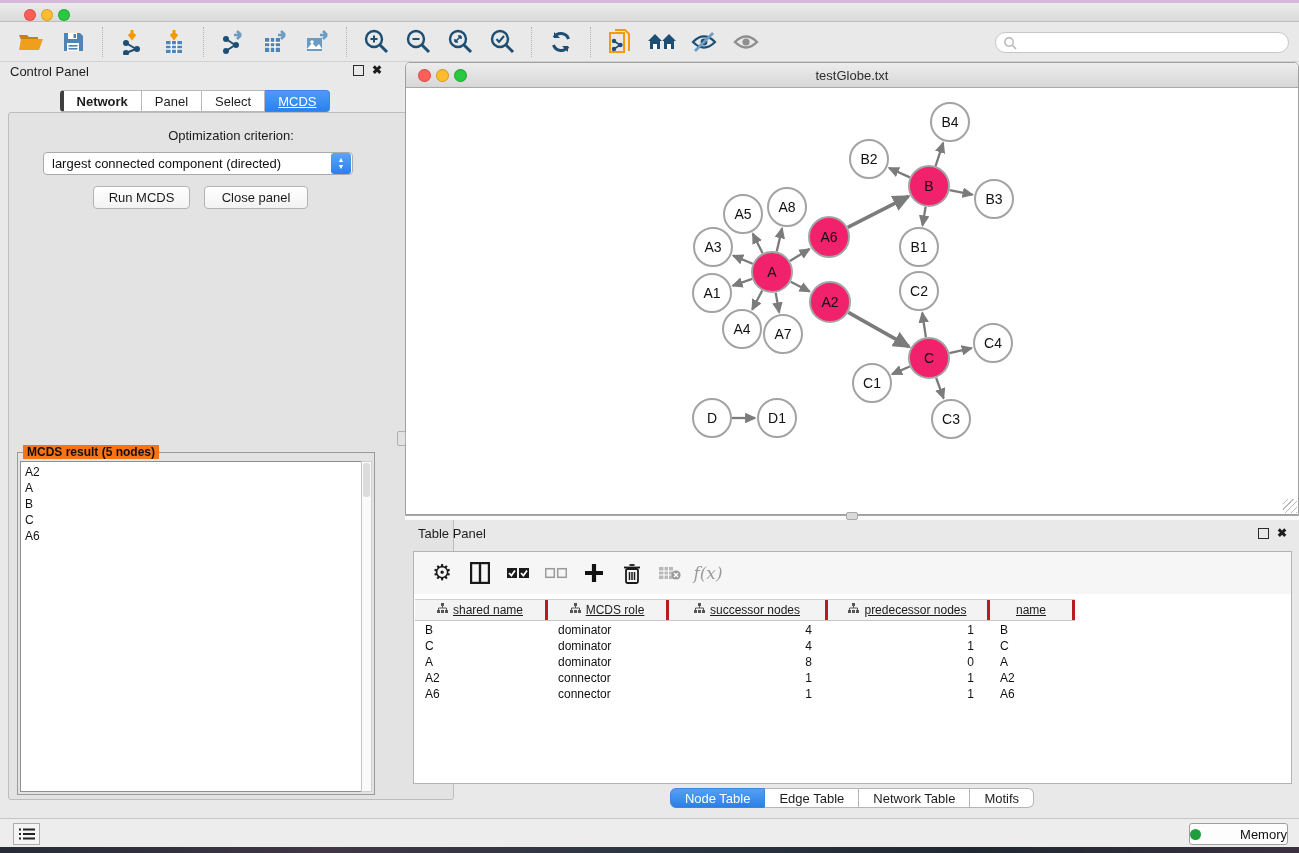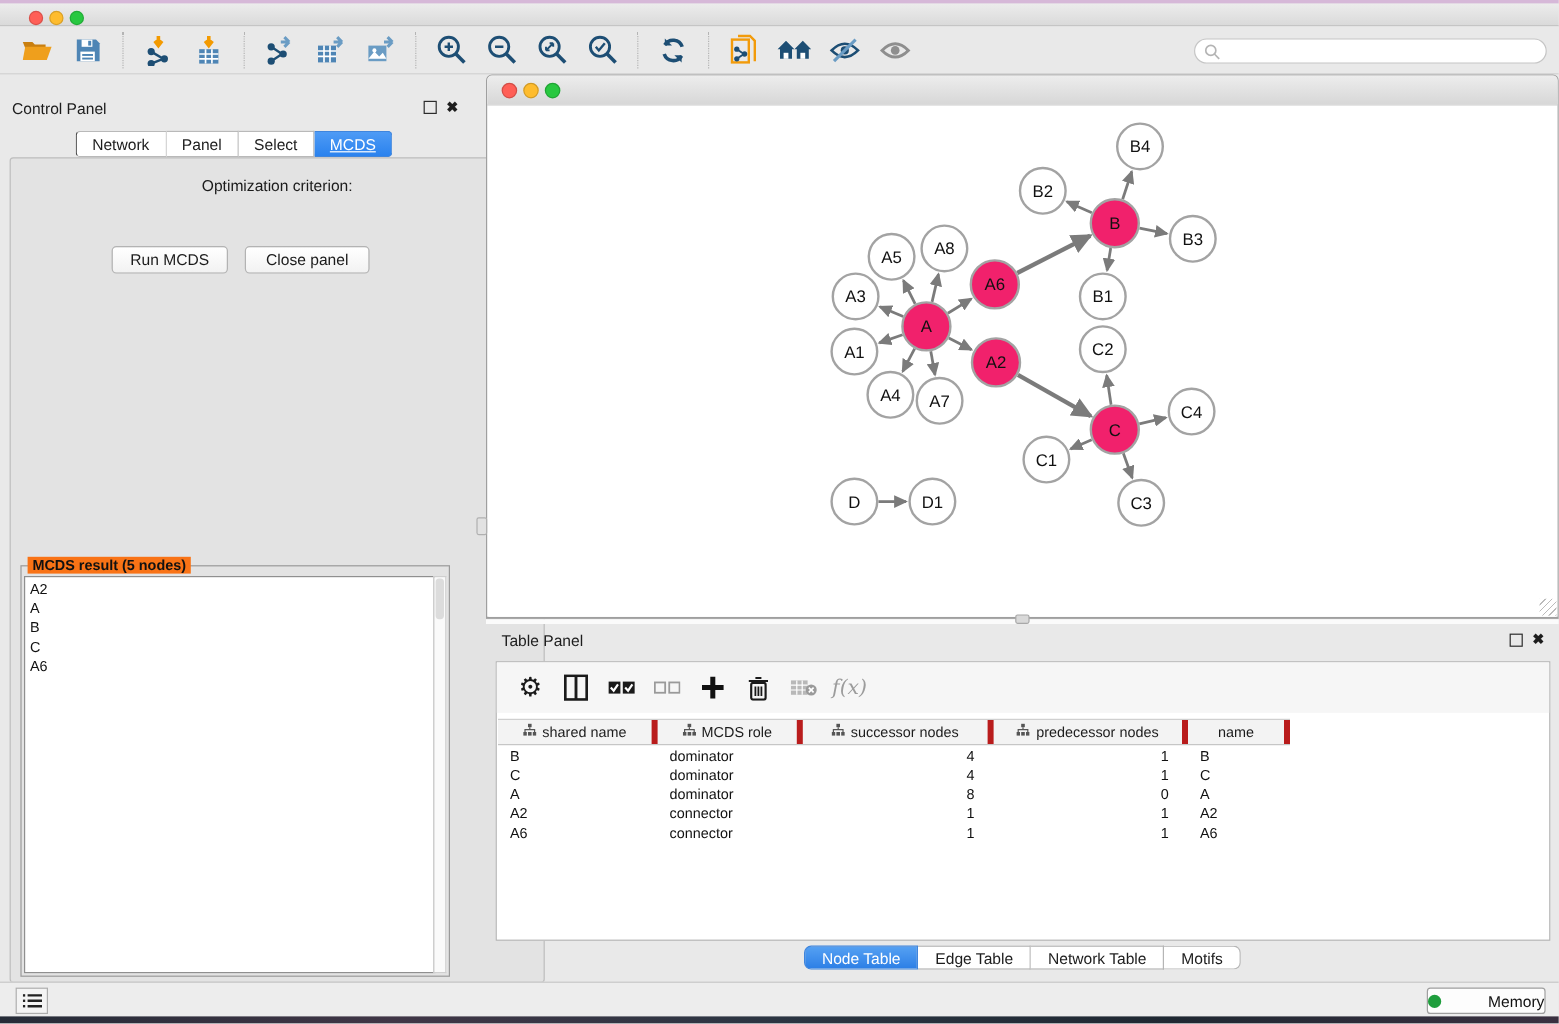--- a/index.html
+++ b/index.html
@@ -16,31 +16,31 @@
 
   .toolbar { position:absolute; left:0; top:22px; width:1299px; height:40px; background:#e9e9e9;
     border-bottom:1px solid #d2d2d2; display:flex; align-items:center; padding-left:10px; }
   .tb-ico { width:30px; height:30px; display:flex; align-items:center; justify-content:center; margin:0 6px; }
   .tb-sep { width:1px; height:30px; margin:0 8px; border-left:1px dotted #b4b4b4; }
   .searchbox { position:absolute; right:10px; top:10px; width:294px; height:21px; background:#fff;
     border:1px solid #c6c6c6; border-radius:11px; display:flex; align-items:center; padding-left:7px; }
   .searchbox svg { opacity:.55; }
 
   
-  .control-panel { position:absolute; left:0; top:75px; width:390px; height:756px;padding-left:11px; }
+  .control-panel { position:absolute; left:0; top:56px; width:390px; height:756px;padding-left:11px; }
   .panel-titlerow { position:absolute; left:0; top:0; width:100%; height:30px; }
   .panel-title { position:absolute; left:10px; top:8px; font-size:13px; color:#1d1d1d; }
   .win-btns { position:absolute; right:8px; top:9px; display:flex; gap:8px; align-items:center; }
   .float-btn { width:11px; height:11px; border:1.5px solid #2c2c2c; background:transparent; display:inline-block; }
   .close-btn { font-size:12px; font-weight:bold; color:#1d1d1d; line-height:11px; }
 
   .cp-tabs { position:absolute; left:0; top:34px; width:100%; display:flex; justify-content:center; }
   .cp-tab { height:22px; padding:0 13px; display:flex; align-items:center; font-size:13px; color:#1d1d1d;
     background:#fff; border:1px solid #b9b9b9; border-left:none; }
-  .cp-tab:first-child { border-left:1px solid #404040; border-radius:4px 0 0 4px; }
+  .cp-tab:first-child { border-left:4px solid #404040; border-radius:4px 0 0 4px;font-weight:bold; }
   .cp-tab:last-child { border-radius:0 4px 4px 0;text-decoration:underline; }
   .cp-tab.active { background:linear-gradient(#4e9bf5,#2a82ee); border-color:#3f85dd; color:#fff; }
 
   .cp-body { position:absolute; left:8px; top:56px; width:446px; height:688px; background:#e3e3e3;
     border:1px solid #bdbdbd; border-radius:3px; }
   .opt-label { position:absolute; left:0; width:100%; top:15px; text-align:center; font-size:13px; color:#1b1b1b; }
   .dropdown { position:absolute; left:34px; top:39px; width:310px; height:23px; background:#fff;
     border:1px solid #ababab; border-radius:4px; display:flex; align-items:center; }
   .dropdown .val { flex:1; font-size:13px; color:#111; padding-left:8px; white-space:nowrap; overflow:hidden; }
   .dd-stepper { width:20px; height:21px; margin-right:1px; border-radius:3px; background:linear-gradient(#5aa5f7,#2d7ff0);
@@ -78,21 +78,21 @@
     border:1px solid #a8a8a8; border-radius:2px; }
 
   
   .table-panel { position:absolute; left:405px; top:520px; width:894px; height:298px; }
   .tp-box { position:absolute; left:8px; top:31px; width:879px; height:233px; background:#fff; border:1px solid #b3b3b3; }
   .tp-toolbar { position:absolute; left:0; top:0; width:100%; height:42px; background:#f6f6f6; display:flex; align-items:center; padding-left:14px; }
   .tp-ico { width:28px; height:28px; display:flex; align-items:center; justify-content:center; margin-right:10px; }
   .fx { font-family:"DejaVu Serif", serif; font-style:italic; font-size:17px; color:#9c9c9c; }
   .grid-head { position:absolute; left:1px; top:47px; height:22px; display:flex; background:#f3f3f3; border-top:1px solid #cfcfcf; border-bottom:1px solid #c6c6c6; }
   .gh-cell { display:flex; align-items:center; justify-content:center; gap:5px; font-size:12px; color:#1c1c1c;
-    border-right:5px solid #b91c1c; height:100%; }
+    border-right:3px solid #b91c1c; height:100%;text-decoration:underline; }
   .grid-rows { position:absolute; left:1px; top:70px; }
   .grid-row { display:flex; height:16px; font-size:12px; color:#111; }
   .g-cell { overflow:hidden; white-space:nowrap; }
 
   .bottom-tabs { position:absolute; left:0; right:0; top:268px; display:flex; justify-content:center; }
   .bt-tab { height:20px; padding:0 14px; display:flex; align-items:center; font-size:13px; color:#1d1d1d;
     background:#fff; border:1px solid #b5b5b5; border-left:none; }
   .bt-tab:first-child { border-left:1px solid #b5b5b5; border-radius:6px 0 0 6px; }
   .bt-tab:last-child { border-radius:0 6px 6px 0; }
   .bt-tab.active { background:linear-gradient(#55a0f2,#2d7fe6); border-color:#3f85dd; color:#fff; }
@@ -286,20 +286,27 @@
     </span>
   </div>
   <div class="cp-tabs" id="cp-tabs">
       <div class="cp-tab">Network</div>
       <div class="cp-tab">Panel</div>
       <div class="cp-tab">Select</div>
       <div class="cp-tab active">MCDS</div>
     </div>
   <div class="cp-body">
     <div class="opt-label">Optimization criterion:</div>
+    <div class="dropdown">
+      <span class="val">largest connected component (directed)</span>
+      <span class="dd-stepper">
+          <span>▲</span>
+          <span>▼</span>
+        </span>
+    </div>
     <div class="btn run">Run MCDS</div>
     <div class="btn close">Close panel</div>
     <div class="result-group">
       <span class="result-legend">MCDS result (5 nodes)</span>
       <div class="result-list" id="result-list">
           <div>A2</div>
           <div>A</div>
           <div>B</div>
           <div>C</div>
           <div>A6</div>
@@ -309,20 +316,21 @@
         </div>
     </div>
   </div>
 </div>
 
 <div class="net-window">
   <div class="net-titlebar">
     <span class="net-tl red"></span>
     <span class="net-tl yellow"></span>
     <span class="net-tl green"></span>
+    <div class="title">testGlobe.txt</div>
   </div>
   <div class="net-canvas">
     <svg id="network-svg" width="890" height="425" viewBox="0 0 890 425">
         <defs>
           <marker id="arrow" markerWidth="5" markerHeight="4.6" refX="4.3" refY="2.3" orient="auto" markerUnits="strokeWidth">
             <path d="M0,0 L5,2.3 L0,4.6 z" fill="#7b7b7b"></path>
           </marker>
         </defs>
         <line x1="355.60851449450087" y1="164.21702898900176" x2="345.83869910099907" y2="144.67739820199816" stroke="#7b7b7b" stroke-width="2.3" marker-end="url(#arrow)"></line>
         <line x1="369.7220496406739" y1="162.53778489041298" x2="375.0530908526273" y2="139.43660630528163" stroke="#7b7b7b" stroke-width="2.3" marker-end="url(#arrow)"></line>

